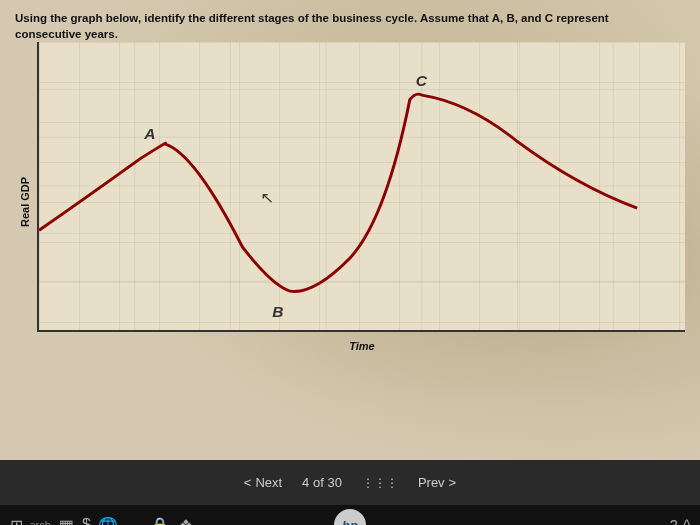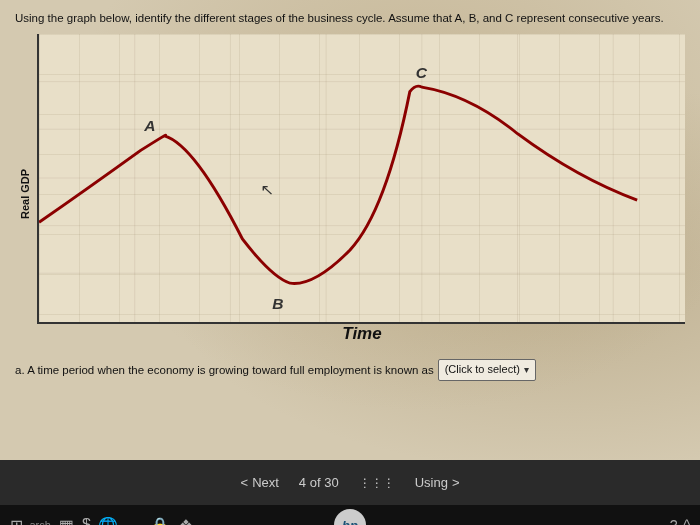--- a/index.html
+++ b/index.html
@@ -20,22 +20,22 @@
         radial-gradient(ellipse at 60% 30%, rgba(180,160,120,0.5) 0%, transparent 60%),
         radial-gradient(ellipse at 80% 60%, rgba(160,140,100,0.4) 0%, transparent 50%);
       position: relative;
       padding: 10px 15px 5px 15px;
     }
 
     #question-text {
       font-size: 11.5px;
       color: #111;
       line-height: 1.4;
-      margin-bottom: 8px;
       padding-right: 10px;
+      font-weight: bold;
     }
 
     #chart-area {
       display: flex;
       width: 100%;
       height: 290px;
       position: relative;
     }
 
     #y-axis-label {
@@ -62,21 +62,21 @@
         linear-gradient(rgba(150,130,100,0.15) 1px, transparent 1px),
         linear-gradient(90deg, rgba(150,130,100,0.15) 1px, transparent 1px);
       background-size: 40px 40px;
     }
 
     #x-axis-label {
       position: absolute;
       bottom: -22px;
       left: 50%;
       transform: translateX(-50%);
-      font-size: 17px;
+      font-size: 11px;
       font-weight: bold;
       color: #111;
       font-style: italic;
       text-align: center;
     }
 
     #graph-svg {
       width: 100%;
       height: 100%;
       position: absolute;
@@ -252,40 +252,31 @@
         <text x="195" y="248" class="point-label" fill="#333" font-size="14" font-style="italic" font-weight="bold">B</text>
 
         <text x="315" y="40" class="point-label" fill="#333" font-size="14" font-style="italic" font-weight="bold">C</text>
 
         <text x="185" y="145" fill="#333" font-size="14">↖</text>
       </svg>
       <div id="x-axis-label">Time</div>
     </div>
   </div>
 
-  <div id="answer-section">
-    <div id="answer-row">
-      <span id="part-a-text">a. A time period when the economy is growing toward full employment is known as</span>
-      <span id="click-select">
-        <span>(Click to select)</span>
-        <span id="click-select-arrow">▾</span>
-      </span>
-    </div>
-  </div>
 </div>
 
 <div id="navigation-bar">
   <button class="nav-btn">
     <span>&lt;</span>
     <span>Next</span>
   </button>
   <span id="page-indicator">4 of 30</span>
   <span id="grid-icon">⋮⋮⋮</span>
   <button class="nav-btn">
-    <span>Using</span>
+    <span>Prev</span>
     <span>&gt;</span>
   </button>
 </div>
 
 <div id="taskbar">
   <div id="search-bar">
     <span class="taskbar-icon">⊞</span>
     <span id="search-text">arch</span>
   </div>
   <span class="taskbar-icon">▦</span>

